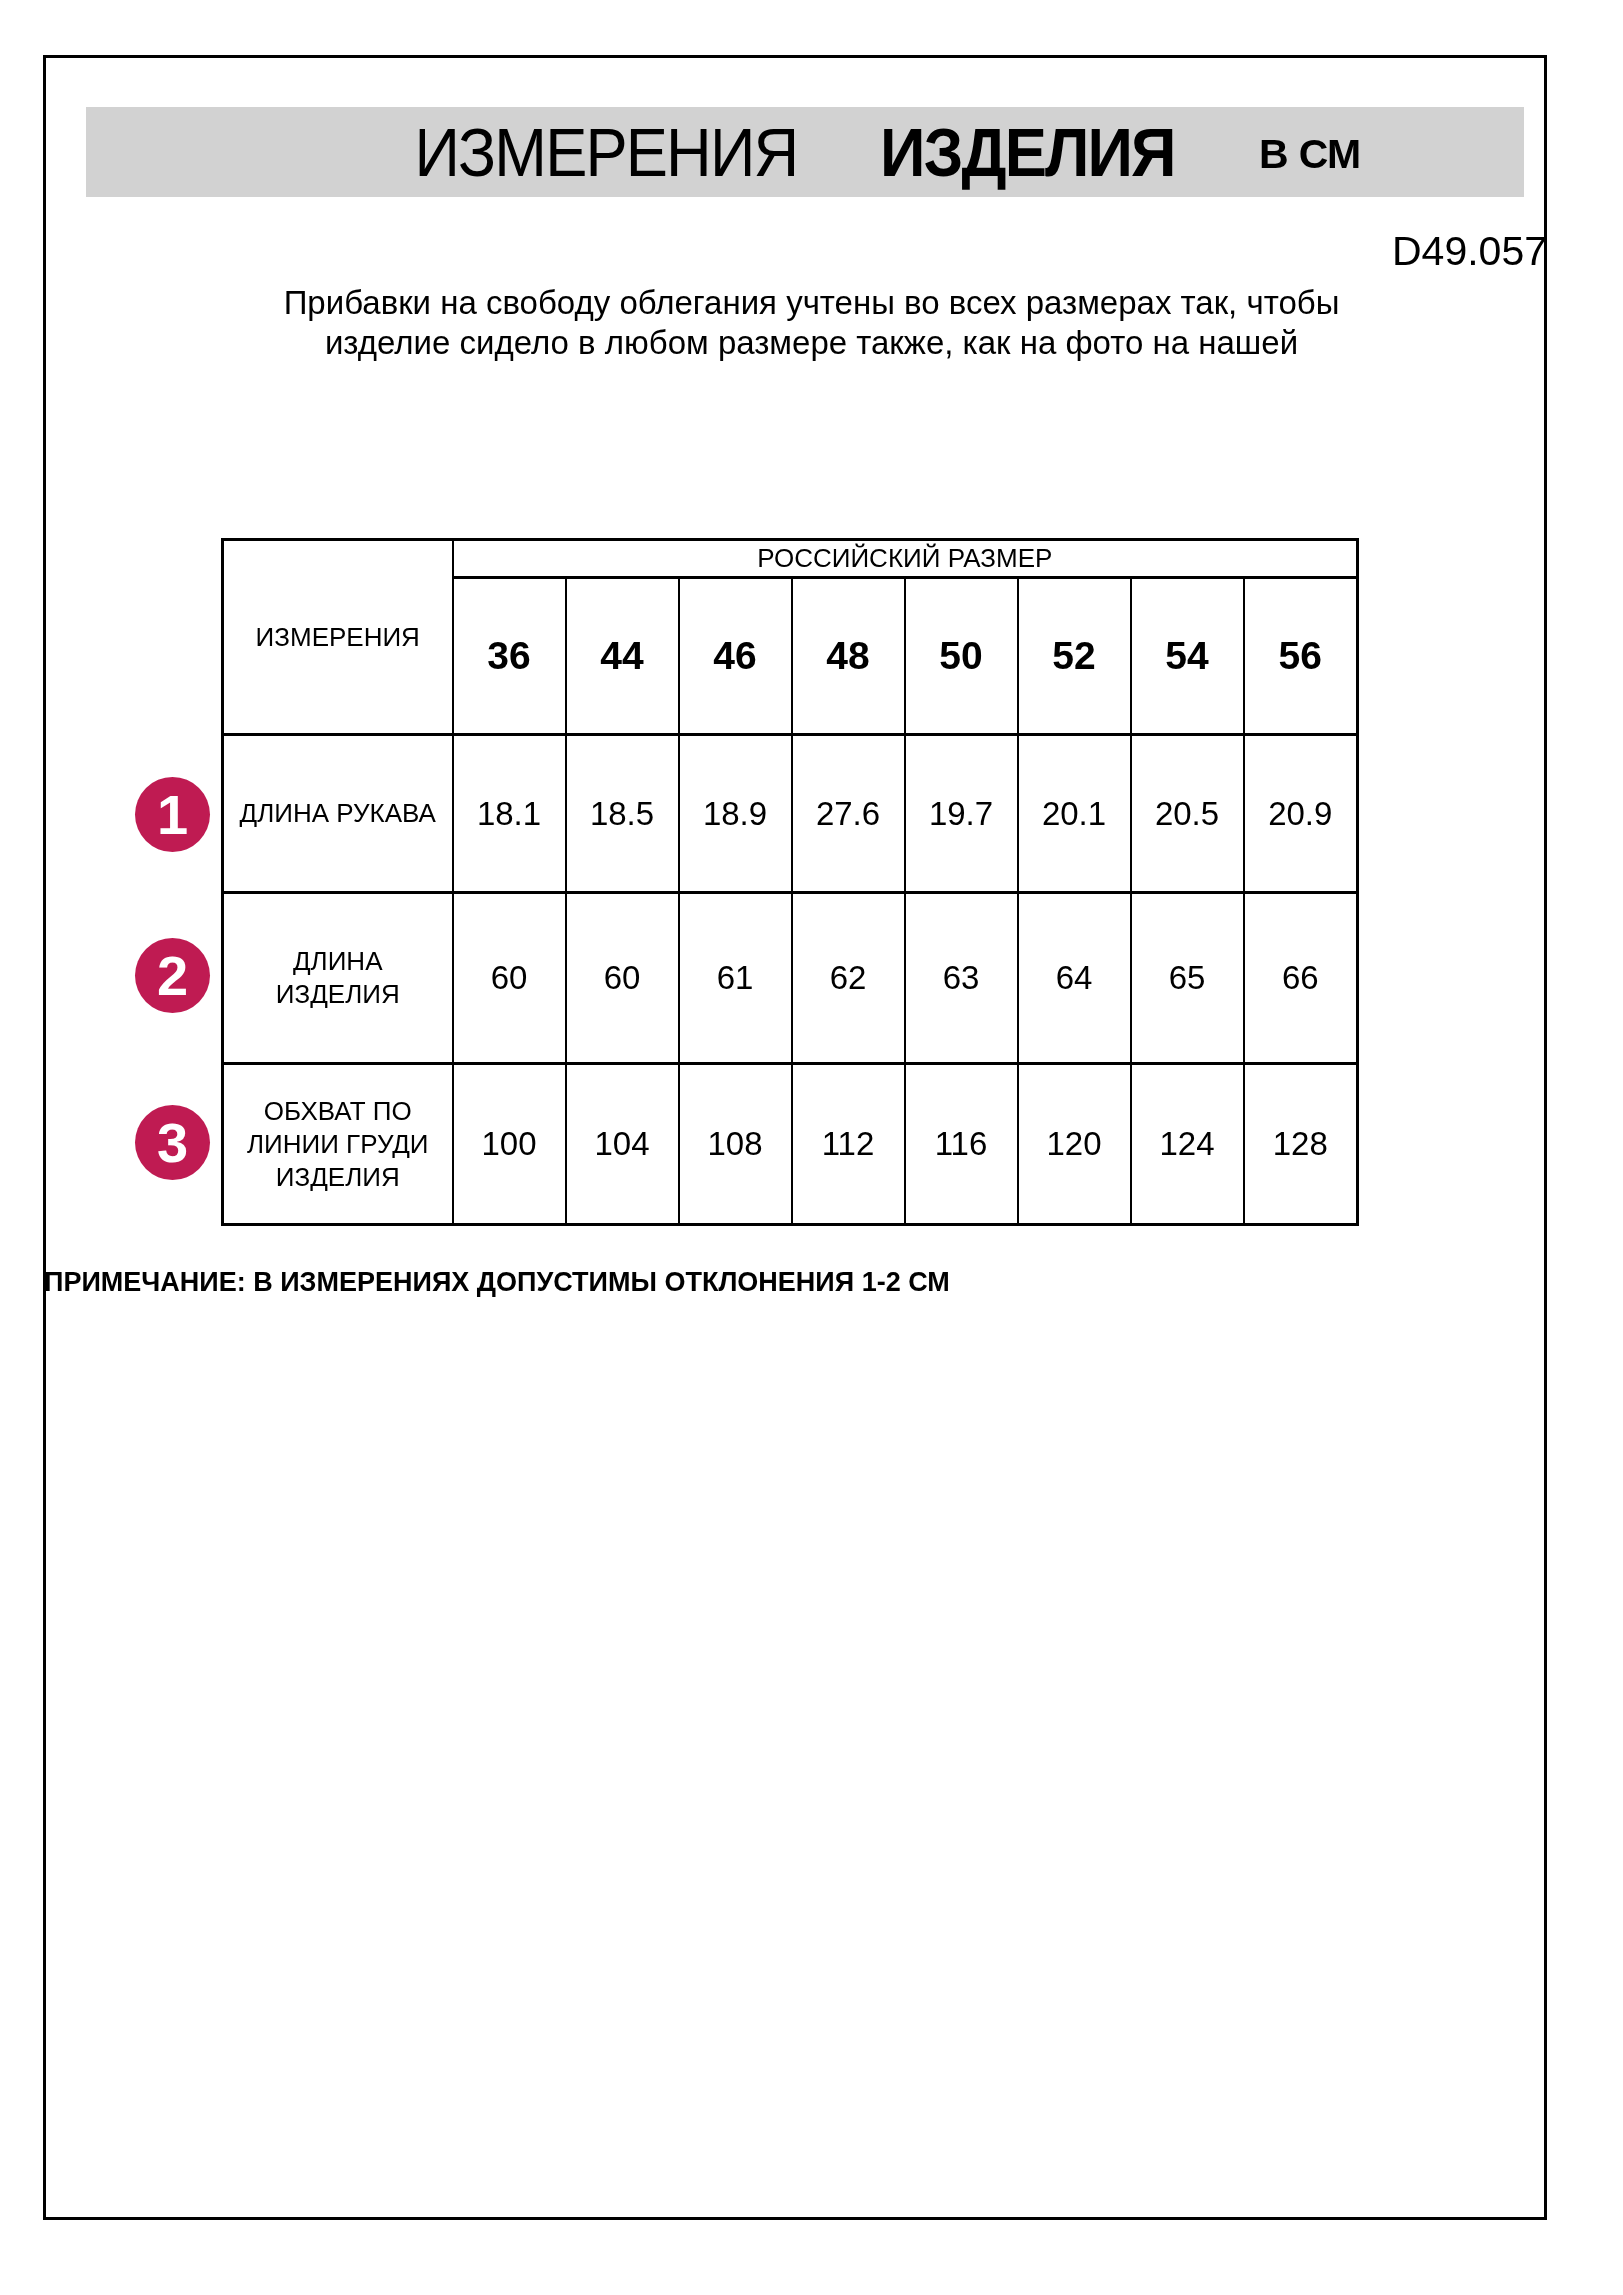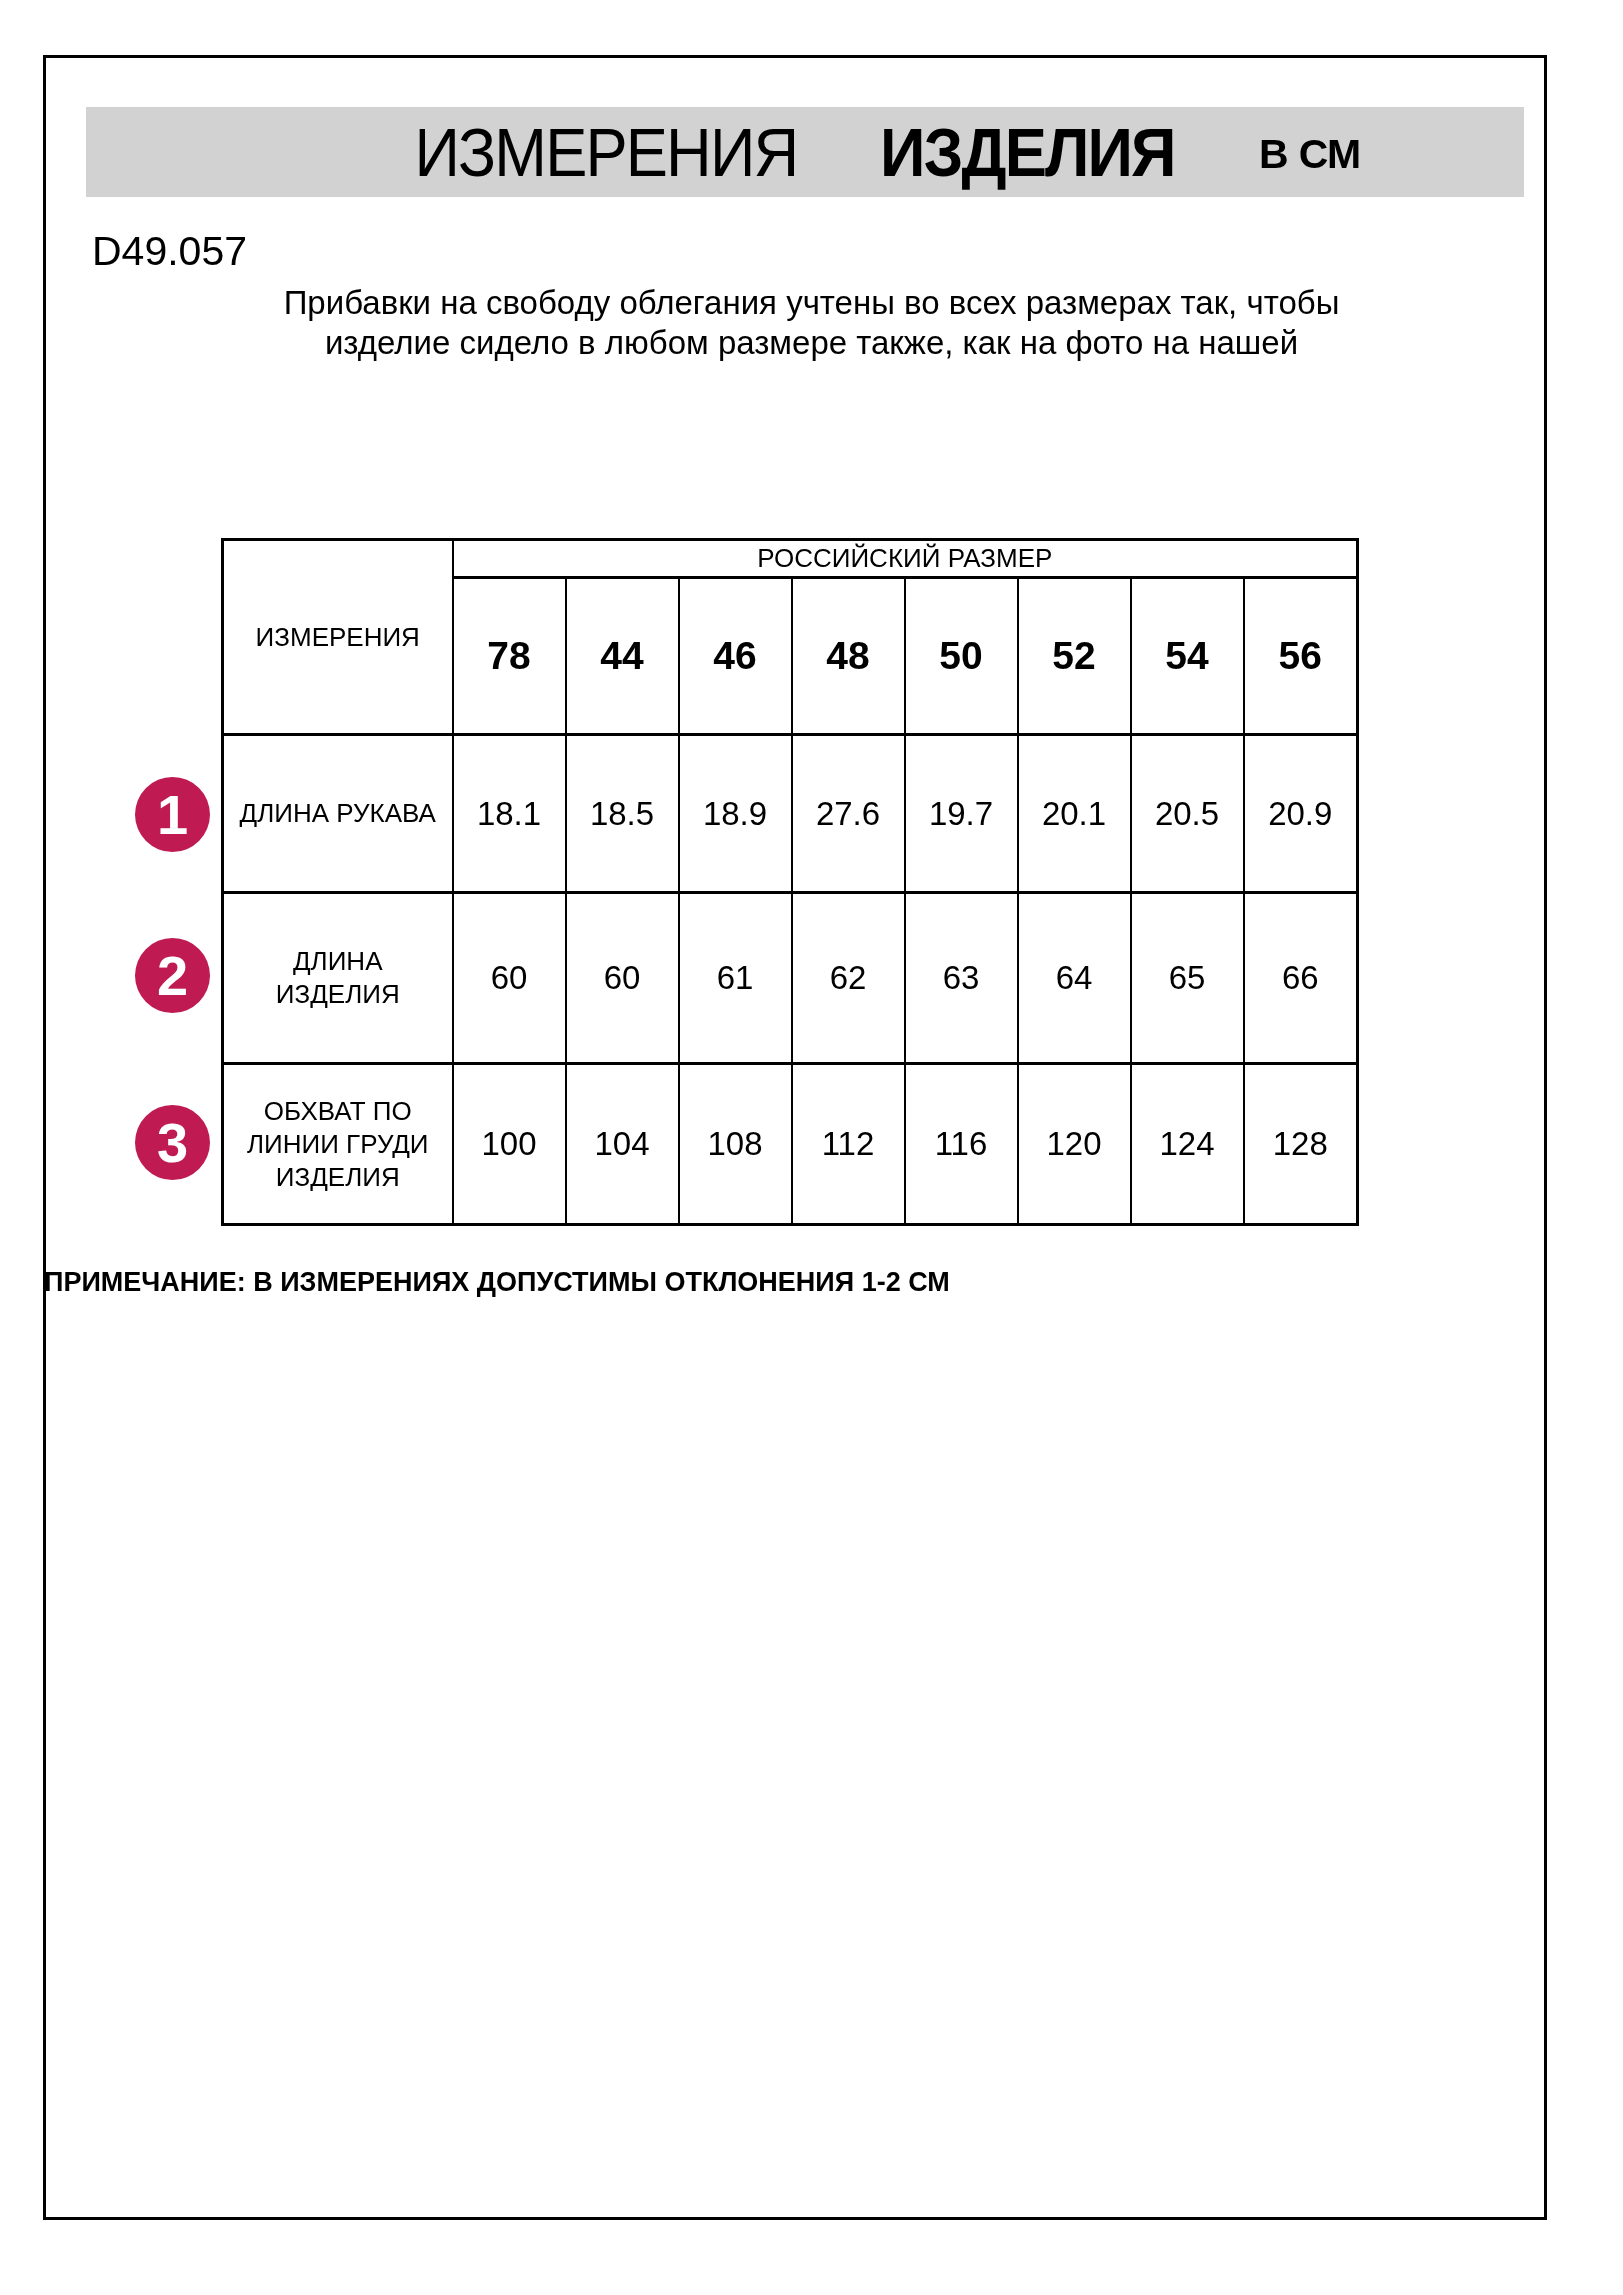--- a/index.html
+++ b/index.html
@@ -35,21 +35,21 @@
   }
   .title-word.regular { font-weight:400; }
   .title-word.bold { font-weight:700; margin-left:58px; }
   .title-unit {
     font-size:41px; font-weight:700; letter-spacing:-0.7px;
     margin-left:73px; padding-top:5.2px; white-space:nowrap;text-align:center;
   }
 
   .article-number {
     position:absolute; left:44px; top:228px; width:1503px;
-    text-align:left; font-size:41px; letter-spacing:0px;margin-left:48px;
+    text-align:right; font-size:41px; letter-spacing:0px;
   }
 
   .description {
     position:absolute; left:59px; top:283px; width:1505px;
     text-align:center; font-size:33px; line-height:40px;
   }
 
   .size-table {
     position:absolute; left:221px; top:538px;
     border-collapse:collapse; table-layout:fixed;
@@ -121,21 +121,21 @@
       <col style="width:113px">
       <col style="width:113px">
       <col style="width:114px">
   </colgroup>
   <tbody>
       <tr class="row-size-header">
     <td class="corner-cell" rowspan="2">ИЗМЕРЕНИЯ</td>
     <td class="size-header-cell" colspan="8">РОССИЙСКИЙ РАЗМЕР</td>
   </tr>
   <tr class="row-sizes">
-    <td class="size-cell">78</td>
+    <td class="size-cell">36</td>
     <td class="size-cell">44</td>
     <td class="size-cell">46</td>
     <td class="size-cell">48</td>
     <td class="size-cell">50</td>
     <td class="size-cell">52</td>
     <td class="size-cell">54</td>
     <td class="size-cell">56</td>
   </tr>
   <tr class="row-data-1">
     <td class="label-cell">ДЛИНА РУКАВА</td>

